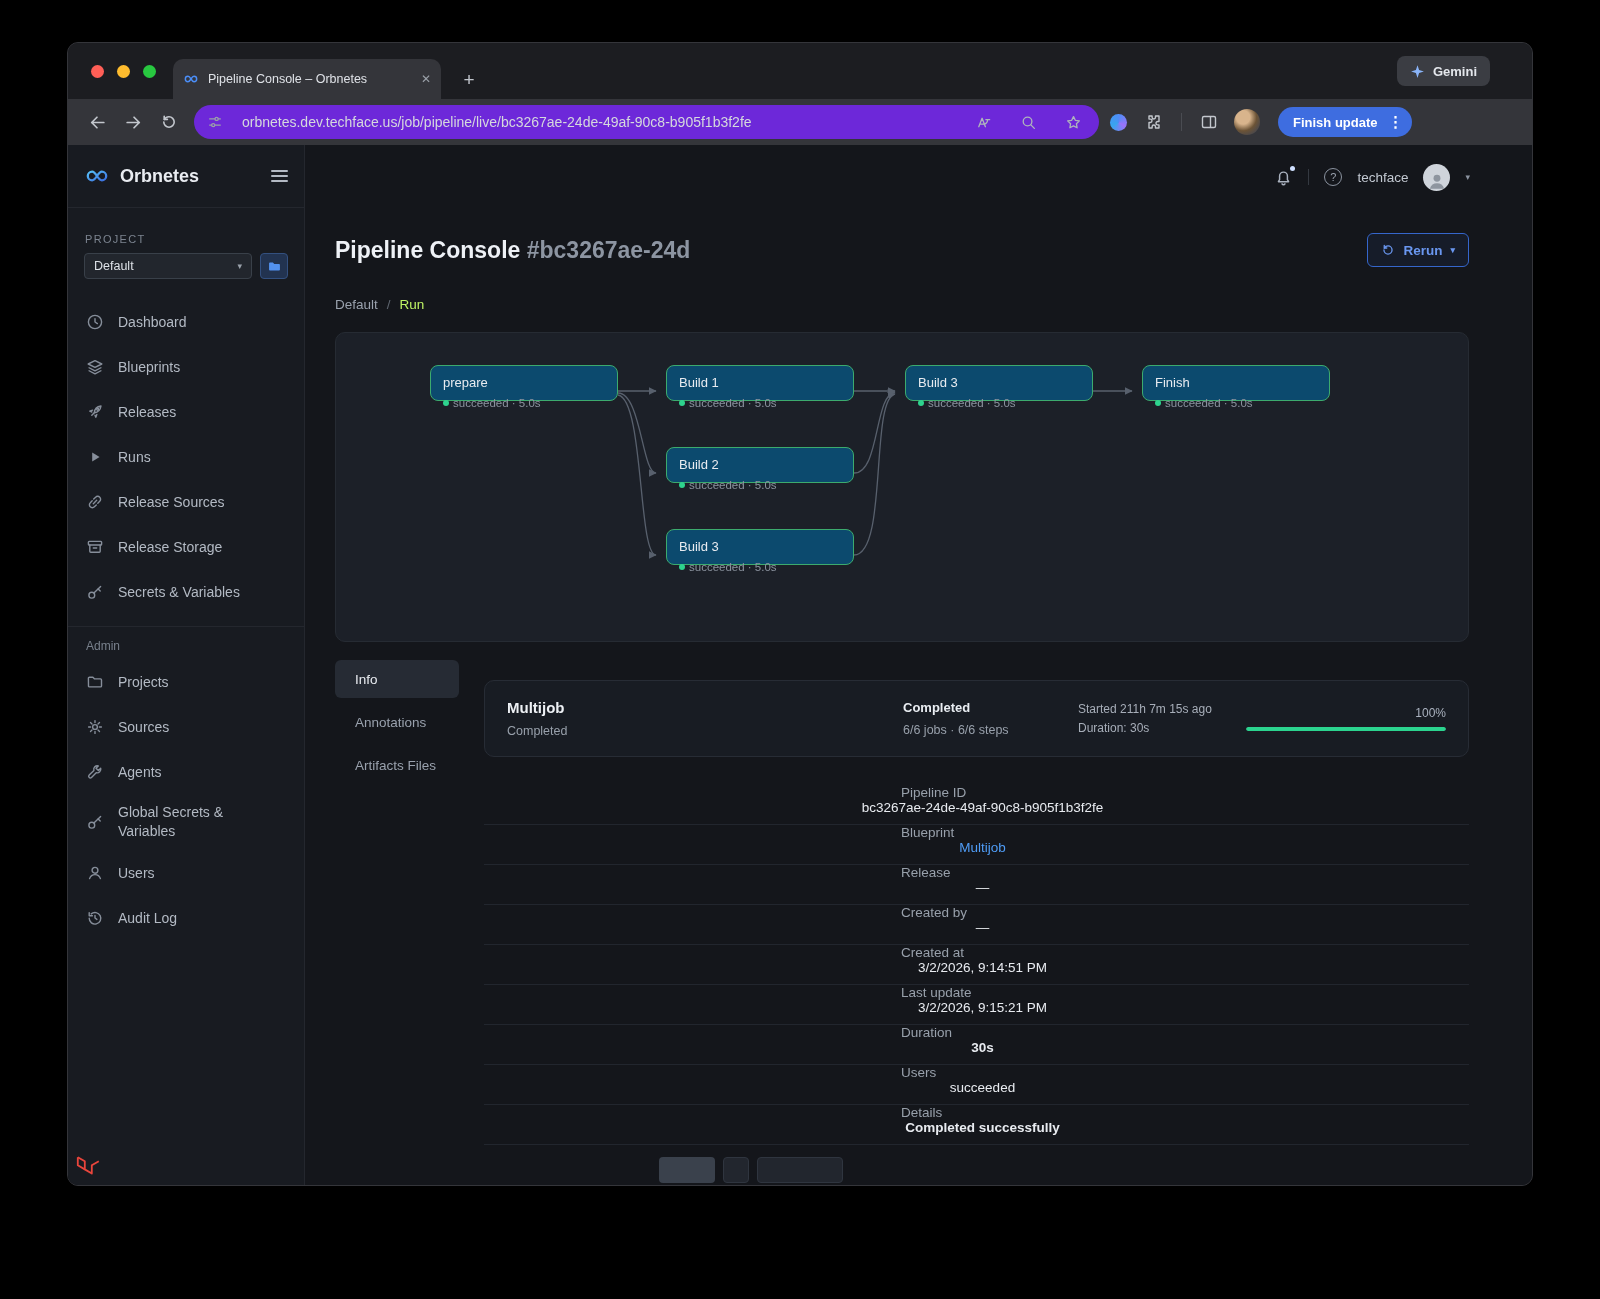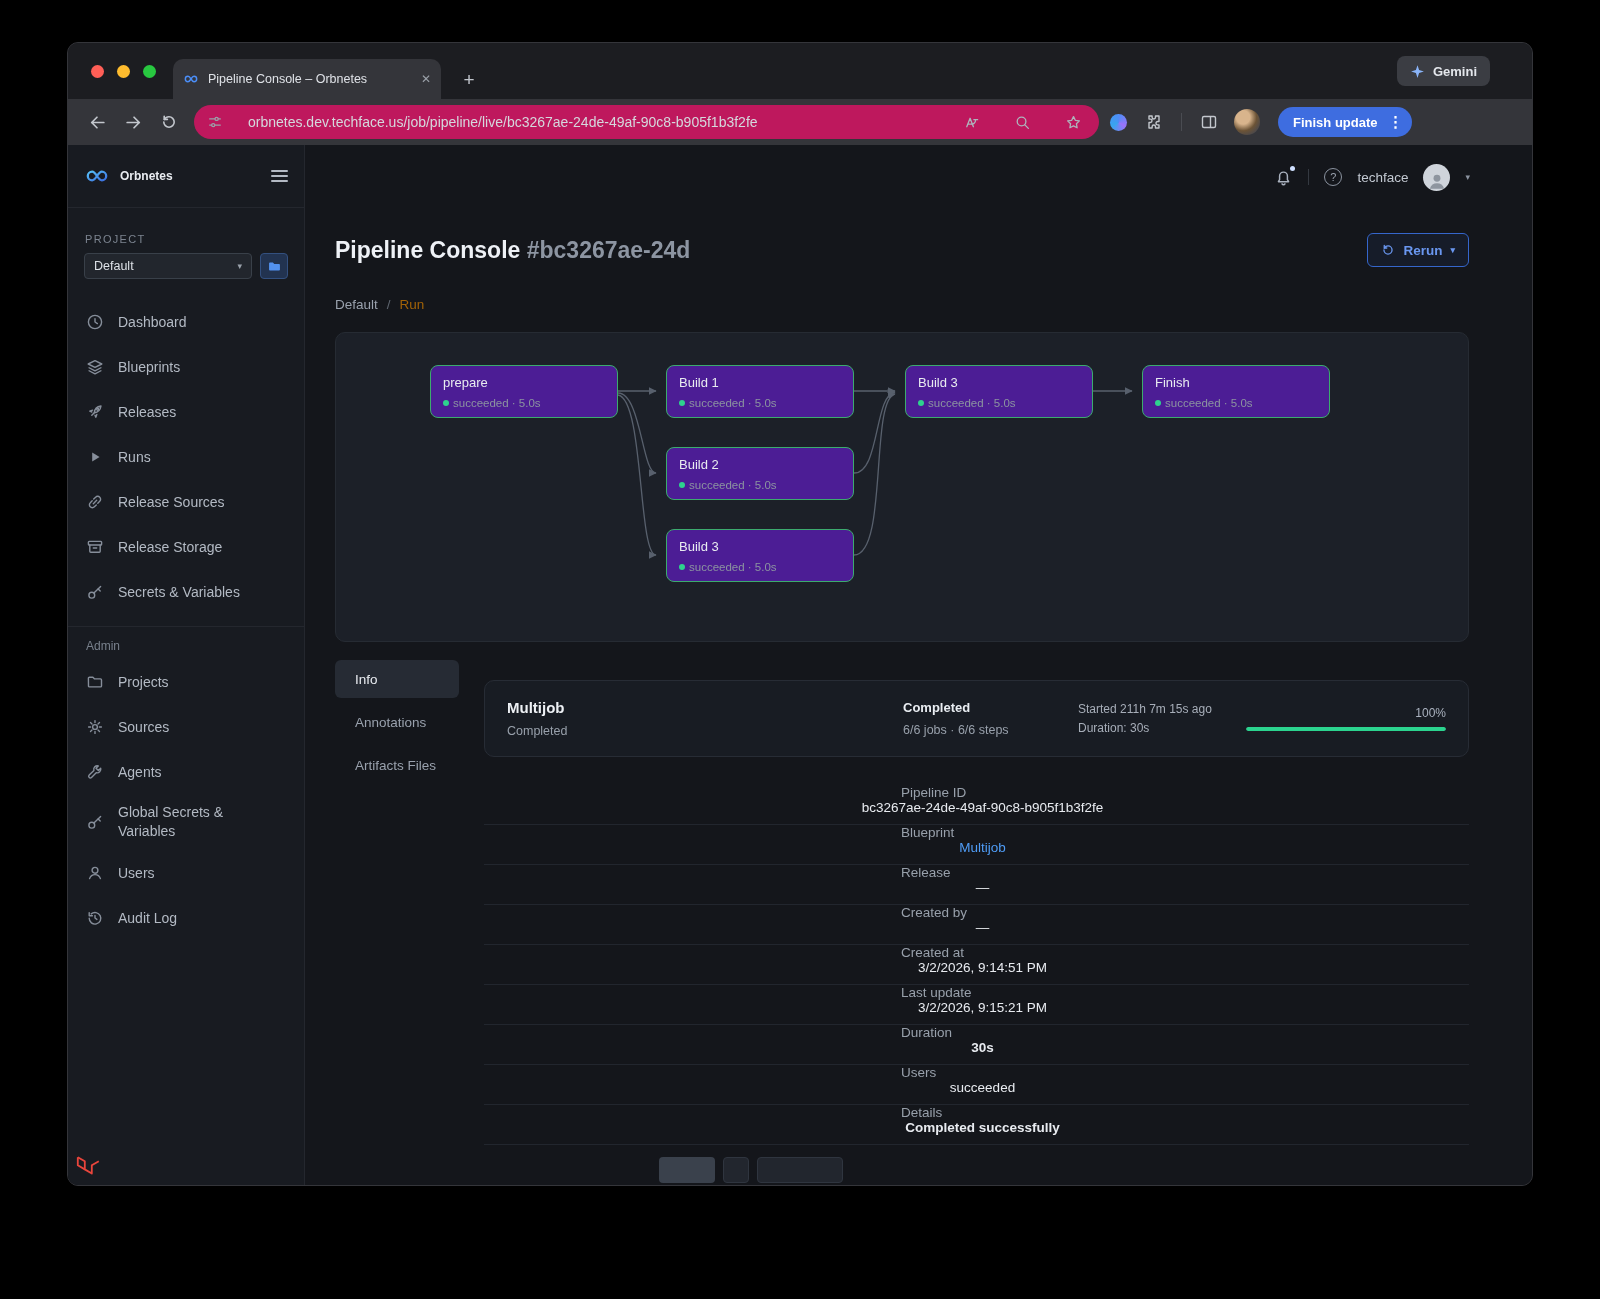--- a/index.html
+++ b/index.html
@@ -11,35 +11,35 @@
   .traffic { position:absolute; left:23px; top:22px; display:flex; gap:13px; }
   .tl { width:13px; height:13px; border-radius:50%; }
   .tl.red{background:#ff5f57}.tl.yel{background:#febc2e}.tl.grn{background:#28c840}
   .tab { position:absolute; left:105px; top:16px; width:268px; height:40px; background:#34353a; border-radius:10px 10px 0 0; display:flex; align-items:center; padding:0 10px; gap:9px; }
   .tab-title { flex:1; font-size:12.5px; color:#dfe2e7; white-space:nowrap; overflow:hidden; text-overflow:ellipsis; }
   .tab-close { color:#9aa0a8; font-size:12px; cursor:pointer; }
   .newtab { position:absolute; left:388px; top:24px; width:26px; height:26px; display:flex; align-items:center; justify-content:center; color:#c0c5cc; font-size:19px; border-radius:50%; }
   .gemini { position:absolute; right:42px; top:13px; height:30px; padding:0 13px; background:#3b3d43; border-radius:8px; display:flex; align-items:center; gap:8px; color:#e4e7ec; font-size:13px; font-weight:600; }
   .toolbar { height:46px; background:#34353a; display:flex; align-items:center; padding:0 12px; gap:2px; flex:0 0 auto; }
   .tb-ic { width:34px; height:34px; display:flex; align-items:center; justify-content:center; color:#c3c7cd; flex:0 0 auto; }
-  .urlbar { margin-left:6px; height:34px; width:905px; background:#be185d; border-radius:17px; display:flex; align-items:center; padding:0 13px; gap:25px; flex:0 0 auto; }
+  .urlbar { margin-left:6px; height:34px; width:905px; background:#6d28d9; border-radius:17px; display:flex; align-items:center; padding:0 13px; gap:19px; flex:0 0 auto; }
   .urlbar .url { flex:1; font-size:14px; color:#d5d8dd; white-space:nowrap; overflow:hidden; }
   .urlbar .tb-ic { width:26px; color:#aeb4bc; }
   .tune { color:#9ba1a9; display:flex; }
   .colored-dot { width:17px; height:17px; border-radius:50%; background:conic-gradient(#4e8df6,#9b72f8,#37a5ee,#4e8df6); }
   .tb-div { width:1px; height:18px; background:#4a4c52; margin:0 8px; }
   .tb-avatar { width:26px; height:26px; border-radius:50%; background:radial-gradient(circle at 35% 32%, #d8b48c 0 28%, #6b5336 55%, #2e3f5e 100%); margin:0 6px; }
   .update-btn { margin-left:10px; height:30px; border-radius:16px; background:#3e6de0; color:#fff; display:flex; align-items:center; gap:9px; padding:0 7px 0 15px; font-size:13px; font-weight:600; }
   .kebab { width:18px; text-align:center; font-size:15px; }
 
   
   .app { flex:1; display:flex; background:#14161b; min-height:0; }
   .sidebar { width:237px; background:#181b21; border-right:1px solid #24272e; display:flex; flex-direction:column; position:relative; flex:0 0 auto; }
   .brand-row { height:63px; border-bottom:1px solid #24272e; display:flex; align-items:center; padding:0 16px; gap:10px; flex:0 0 auto; }
-  .brand-name { font-size:12px; font-weight:600; color:#e9ecf1; margin-right:auto; }
+  .brand-name { font-size:18px; font-weight:600; color:#e9ecf1; margin-right:auto; }
   .burger { width:17px; height:2px; background:#b3bac4; position:relative; border-radius:1px; }
   .burger::before,.burger::after { content:""; position:absolute; left:0; width:17px; height:2px; background:#b3bac4; border-radius:1px; }
   .burger::before{top:-5px}.burger::after{top:5px}
   .project-label { margin:25px 0 8px 17px; font-size:11px; color:#7c8490; letter-spacing:1.3px; }
   .project-row { display:flex; gap:8px; padding:0 16px; }
   .select { flex:1; height:26px; background:#22262d; border:1px solid #394049; border-radius:4px; display:flex; align-items:center; justify-content:space-between; padding:0 9px; font-size:12.5px; color:#dde1e7; }
   .select .chev { font-size:9px; color:#9aa1ab; }
   .folder-btn { width:28px; height:26px; background:#223350; border:1px solid #33507f; border-radius:4px; display:flex; align-items:center; justify-content:center; }
   nav.snav { margin-top:20px; }
   .nav-item { height:45px; display:flex; align-items:center; gap:14px; padding:0 18px; color:#b3bac4; font-size:14px; cursor:pointer; }
@@ -59,25 +59,25 @@
   .account { font-size:13.5px; color:#c3c9d2; }
   .user-avatar { width:27px; height:27px; border-radius:50%; background:#cfd4db; display:flex; align-items:flex-end; justify-content:center; overflow:hidden; }
   .chev-sm { font-size:9px; color:#8b93a0; }
 
   .content { flex:1; padding:0 63px 0 30px; overflow:hidden; }
   .page-head { margin-top:24px; display:flex; justify-content:space-between; align-items:center; }
   .page-head h1 { font-size:23px; font-weight:700; color:#eef1f6; }
   .run-id { color:#8d95a2;margin-top:12px; }
   .rerun-btn { height:34px; padding:0 13px; border:1px solid #3566cc; border-radius:6px; background:rgba(47,86,170,0.10); color:#6a97f0; font-size:13.5px; font-weight:600; display:flex; align-items:center; gap:8px; }
   .breadcrumb { margin-top:30px; font-size:13.5px; display:flex; gap:9px; align-items:center; }
-  .bc-proj { color:#9aa2ae; } .bc-sep { color:#5f6670; } .bc-page { color:#a16207; }
+  .bc-proj { color:#9aa2ae; } .bc-sep { color:#5f6670; } .bc-page { color:#bef264; }
 
   .graph-card { margin-top:20px; height:310px; background:#1c2028; border:1px solid #262b33; border-radius:10px; position:relative; }
   .edges { position:absolute; left:0; top:0; }
-  .node { position:absolute; width:188px; height:53px; background:#4c1d95; border:1px solid #3cab6e; border-radius:8px; padding:9px 12px; cursor:pointer; }
+  .node { position:absolute; width:188px; height:36px; background:#0c4a6e; border:1px solid #3cab6e; border-radius:8px; padding:9px 12px; cursor:pointer; }
   .node-title { font-size:13px; color:#e8ebf0; }
   .node-meta { margin-top:7px; display:flex; align-items:center; gap:4px; font-size:11.5px; color:#8c94a0; }
   .dot { width:6px; height:6px; border-radius:50%; background:#2ed38e; flex:0 0 auto; }
 
   .info-section { margin-top:16px; display:flex; }
   .tab-col { width:124px; padding-top:2px; flex:0 0 auto; }
   .vtab { height:38px; display:flex; align-items:center; padding-left:20px; font-size:13.5px; color:#99a1ad; border-radius:6px; margin-bottom:5px; cursor:pointer; }
   .vtab.active { background:#262b34; color:#e9ecf1; }
   .info-panel { flex:1; margin-left:25px; min-width:0; }
   .summary-card { margin-top:22px; border:1px solid #272c35; background:#181c23; border-radius:10px; padding:18px 22px; display:flex; align-items:center; }

